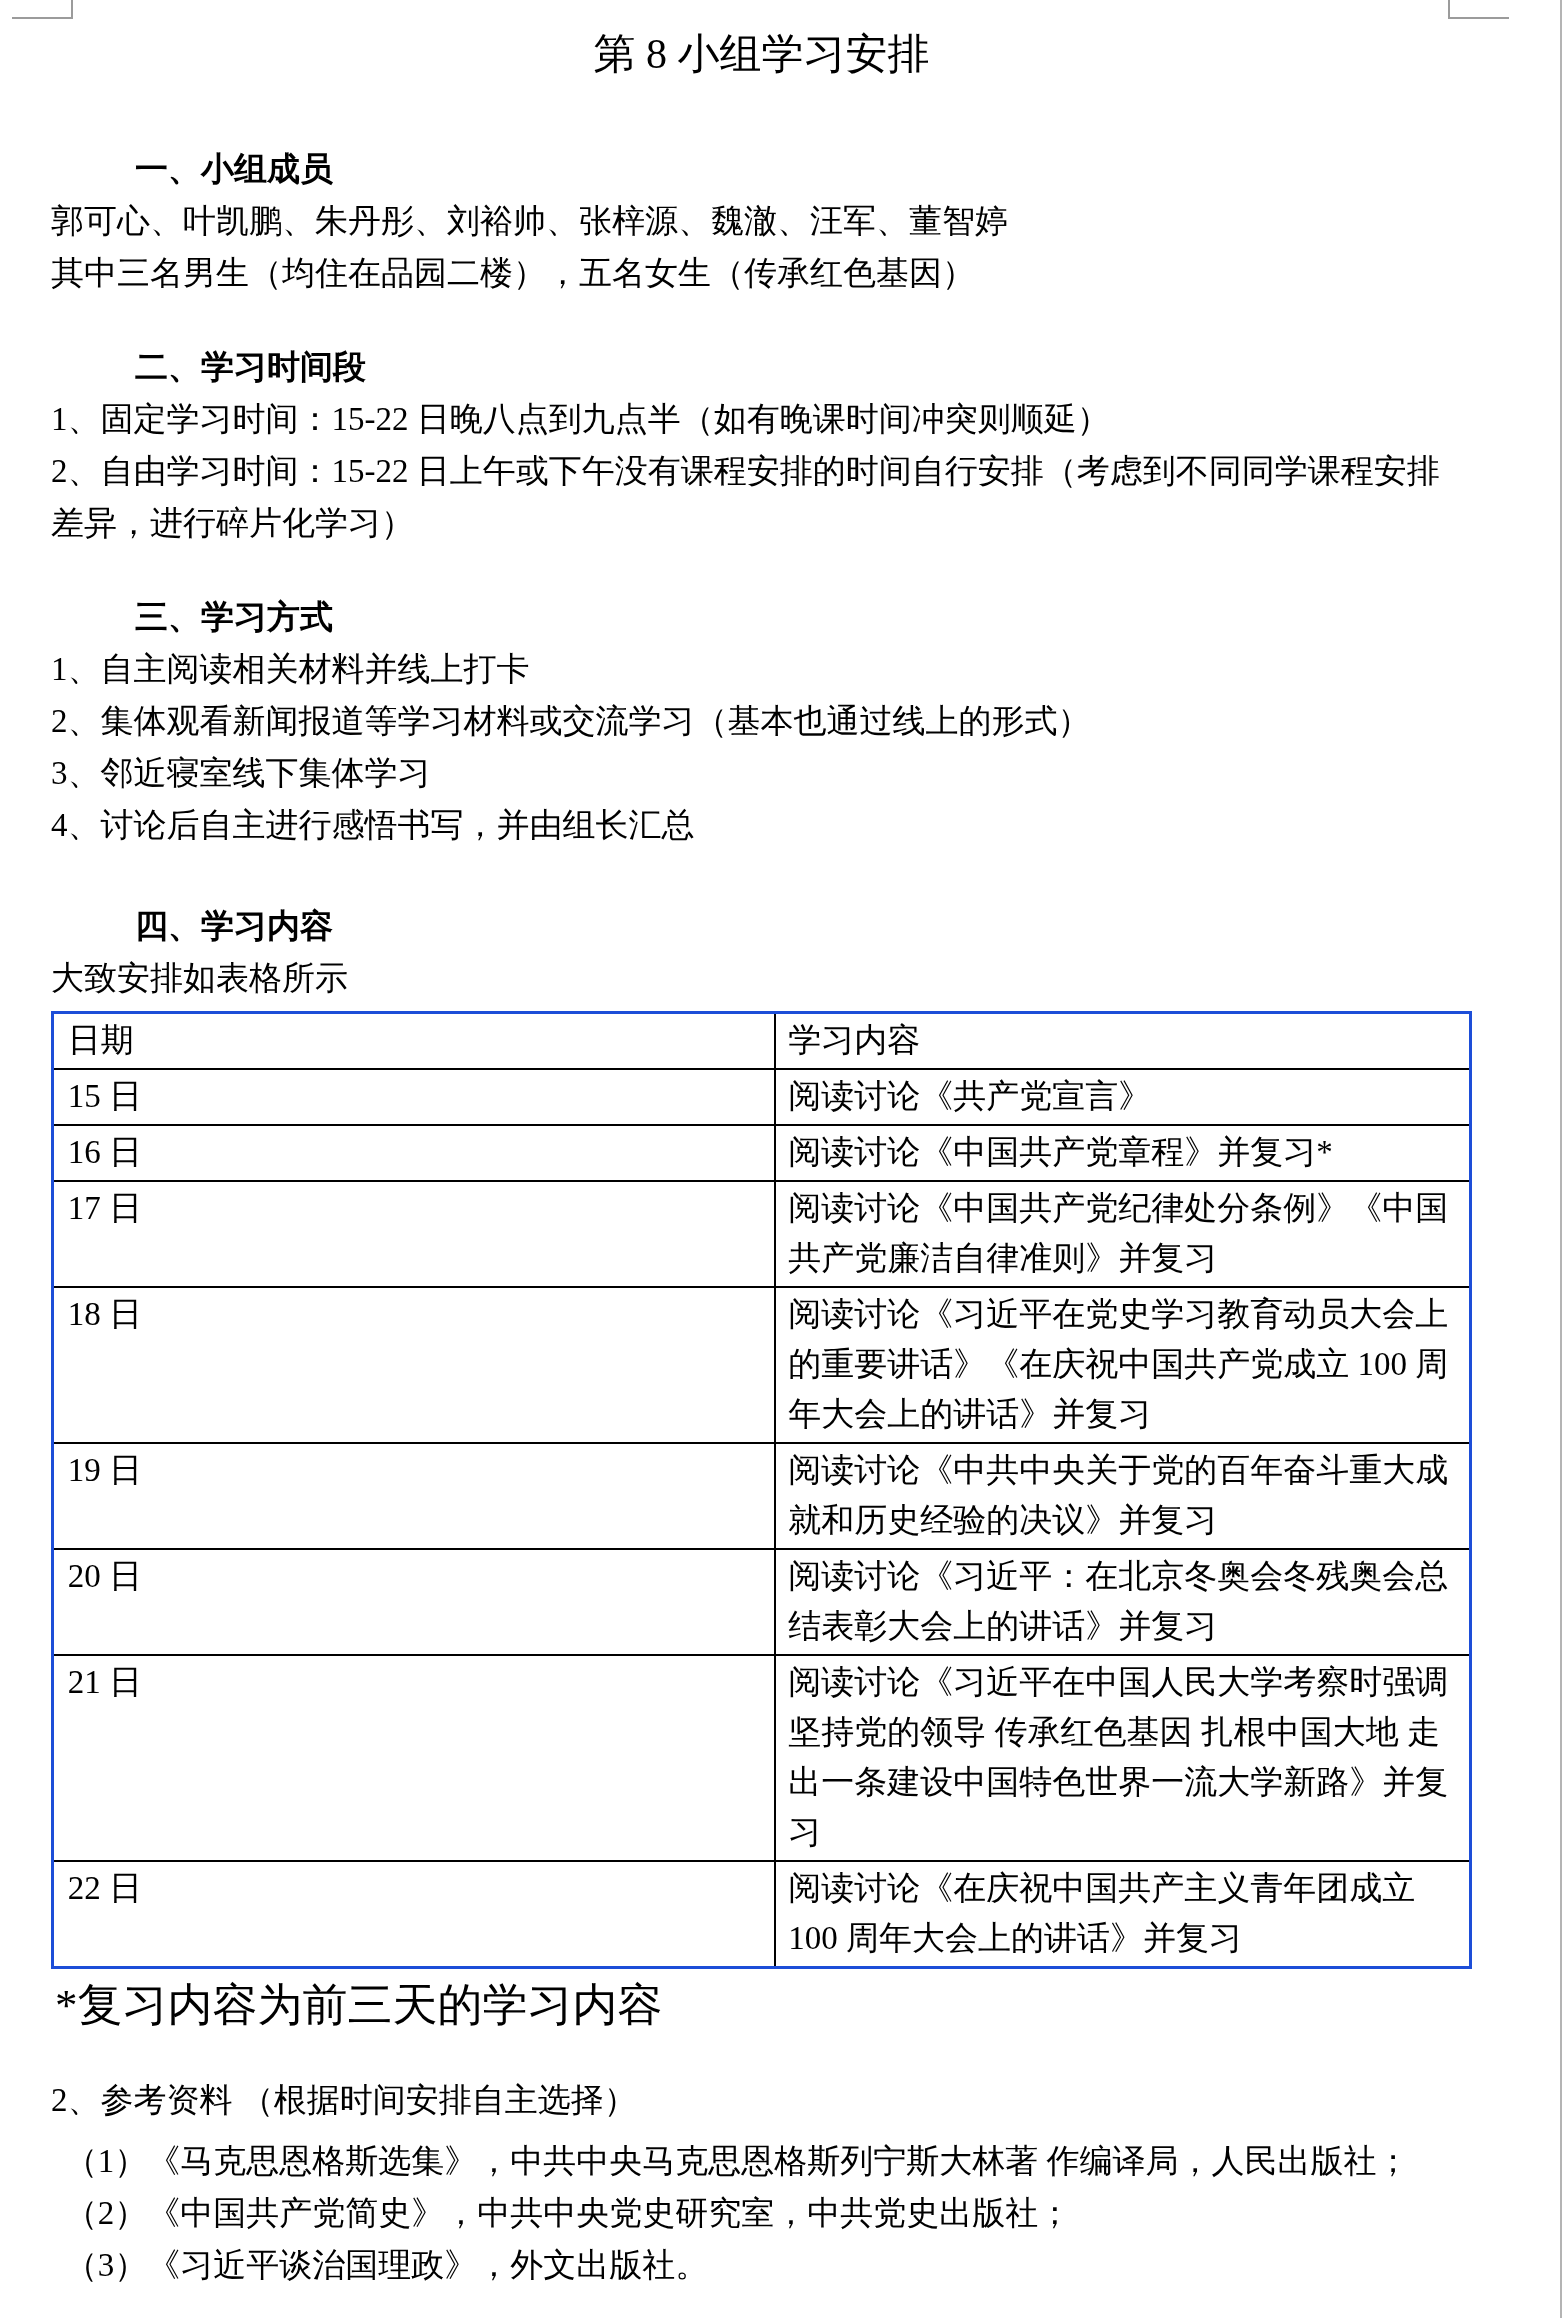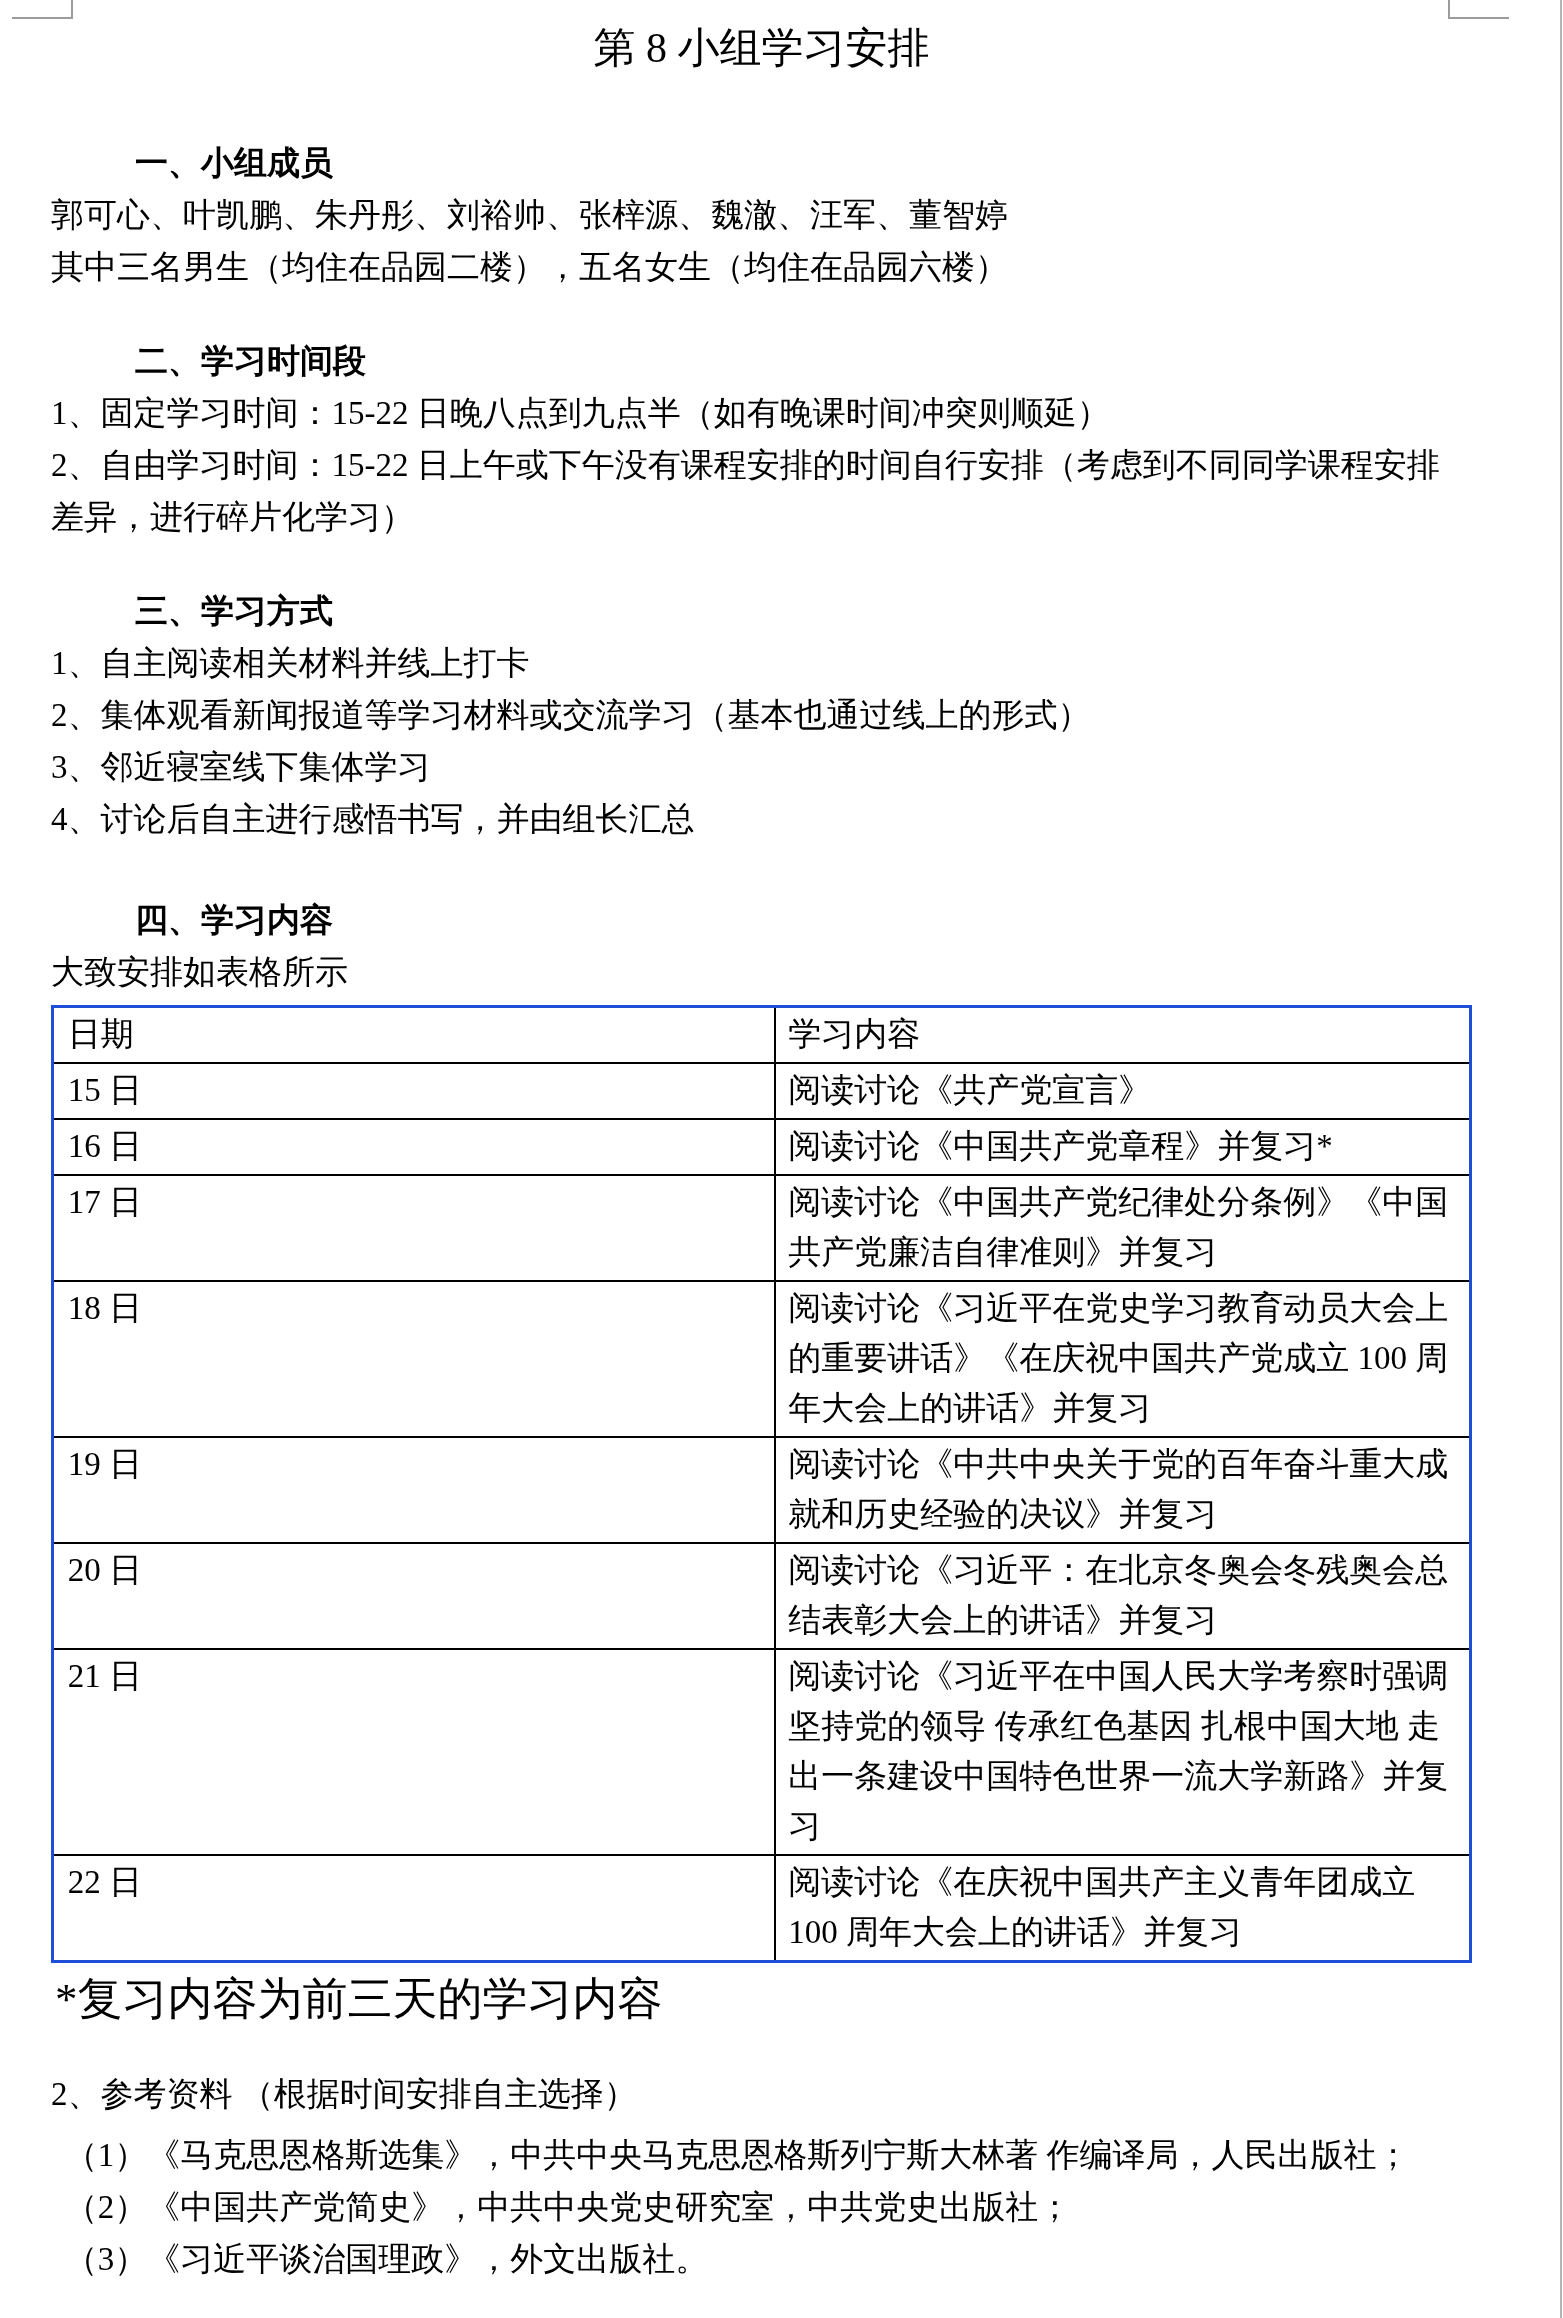--- a/index.html
+++ b/index.html
@@ -46,21 +46,21 @@
     top: 0;
     left: 0;
     width: 1563px;
     box-sizing: border-box;
     padding: 13.8px 91px 0 51px;
   }
   .doc-title {
     text-align: center;
     font-size: 42px;
     line-height: 56px;
-    margin: 6px 0 61px 0;
+    margin: 12px 0 61px 0;
     white-space: pre;
   }
   .sec-heading {
     font-size: 33px;
     line-height: 52px;
     padding-left: 84px;
     margin: 0;
     font-weight: bold;
   }
   .line {
@@ -113,21 +113,21 @@
 <div class="crop-mark right"></div>
 <div class="page-edge-right"></div>
 
 <div class="content">
 
   <div class="doc-title">第 8 小组学习安排</div>
 
   <div class="section">
     <div class="sec-heading">一、小组成员</div>
     <div class="line">郭可心、叶凯鹏、朱丹彤、刘裕帅、张梓源、魏澈、汪军、董智婷</div>
-    <div class="line">其中三名男生（均住在品园二楼），五名女生（均住在品园六楼）</div>
+    <div class="line">其中三名男生（均住在品园二楼），五名女生（传承红色基因）</div>
   </div>
 
   <div class="section">
     <div class="sec-heading">二、学习时间段</div>
     <div class="line">1、固定学习时间：15-22 日晚八点到九点半（如有晚课时间冲突则顺延）</div>
     <div class="line">2、自由学习时间：15-22 日上午或下午没有课程安排的时间自行安排（考虑到不同同学课程安排差异，进行碎片化学习）</div>
   </div>
 
   <div class="section methods">
     <div class="sec-heading">三、学习方式</div>

